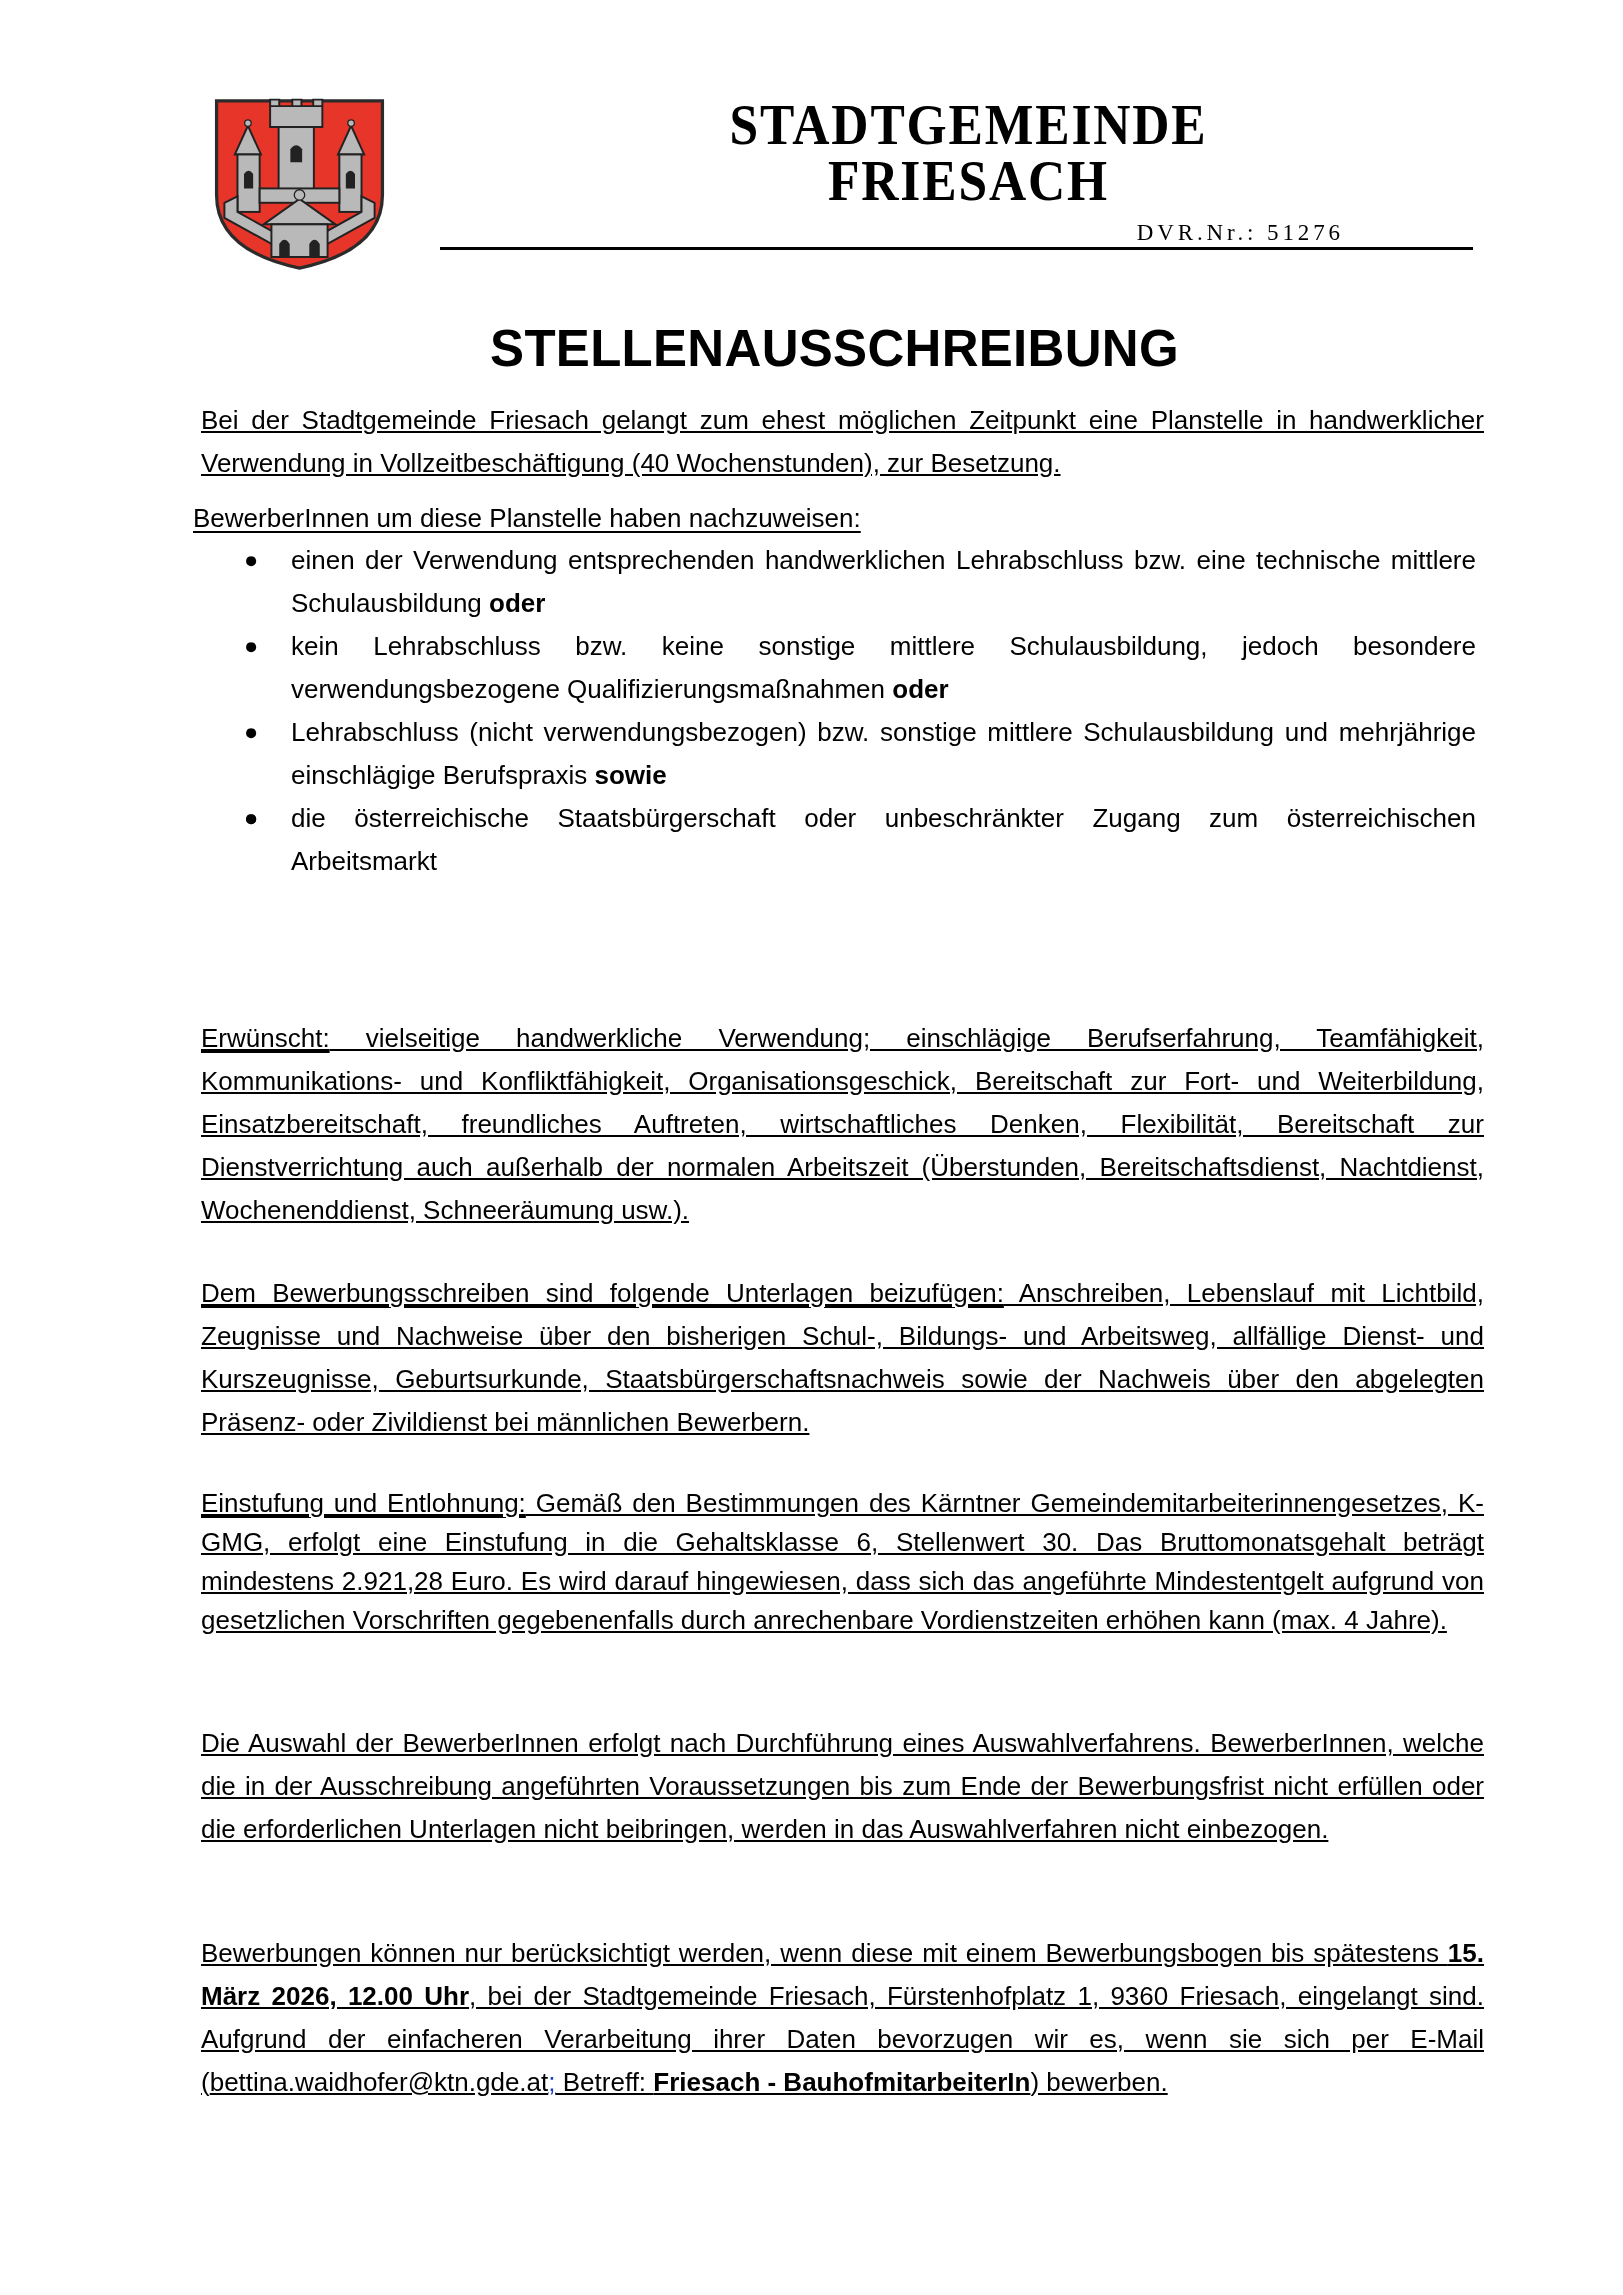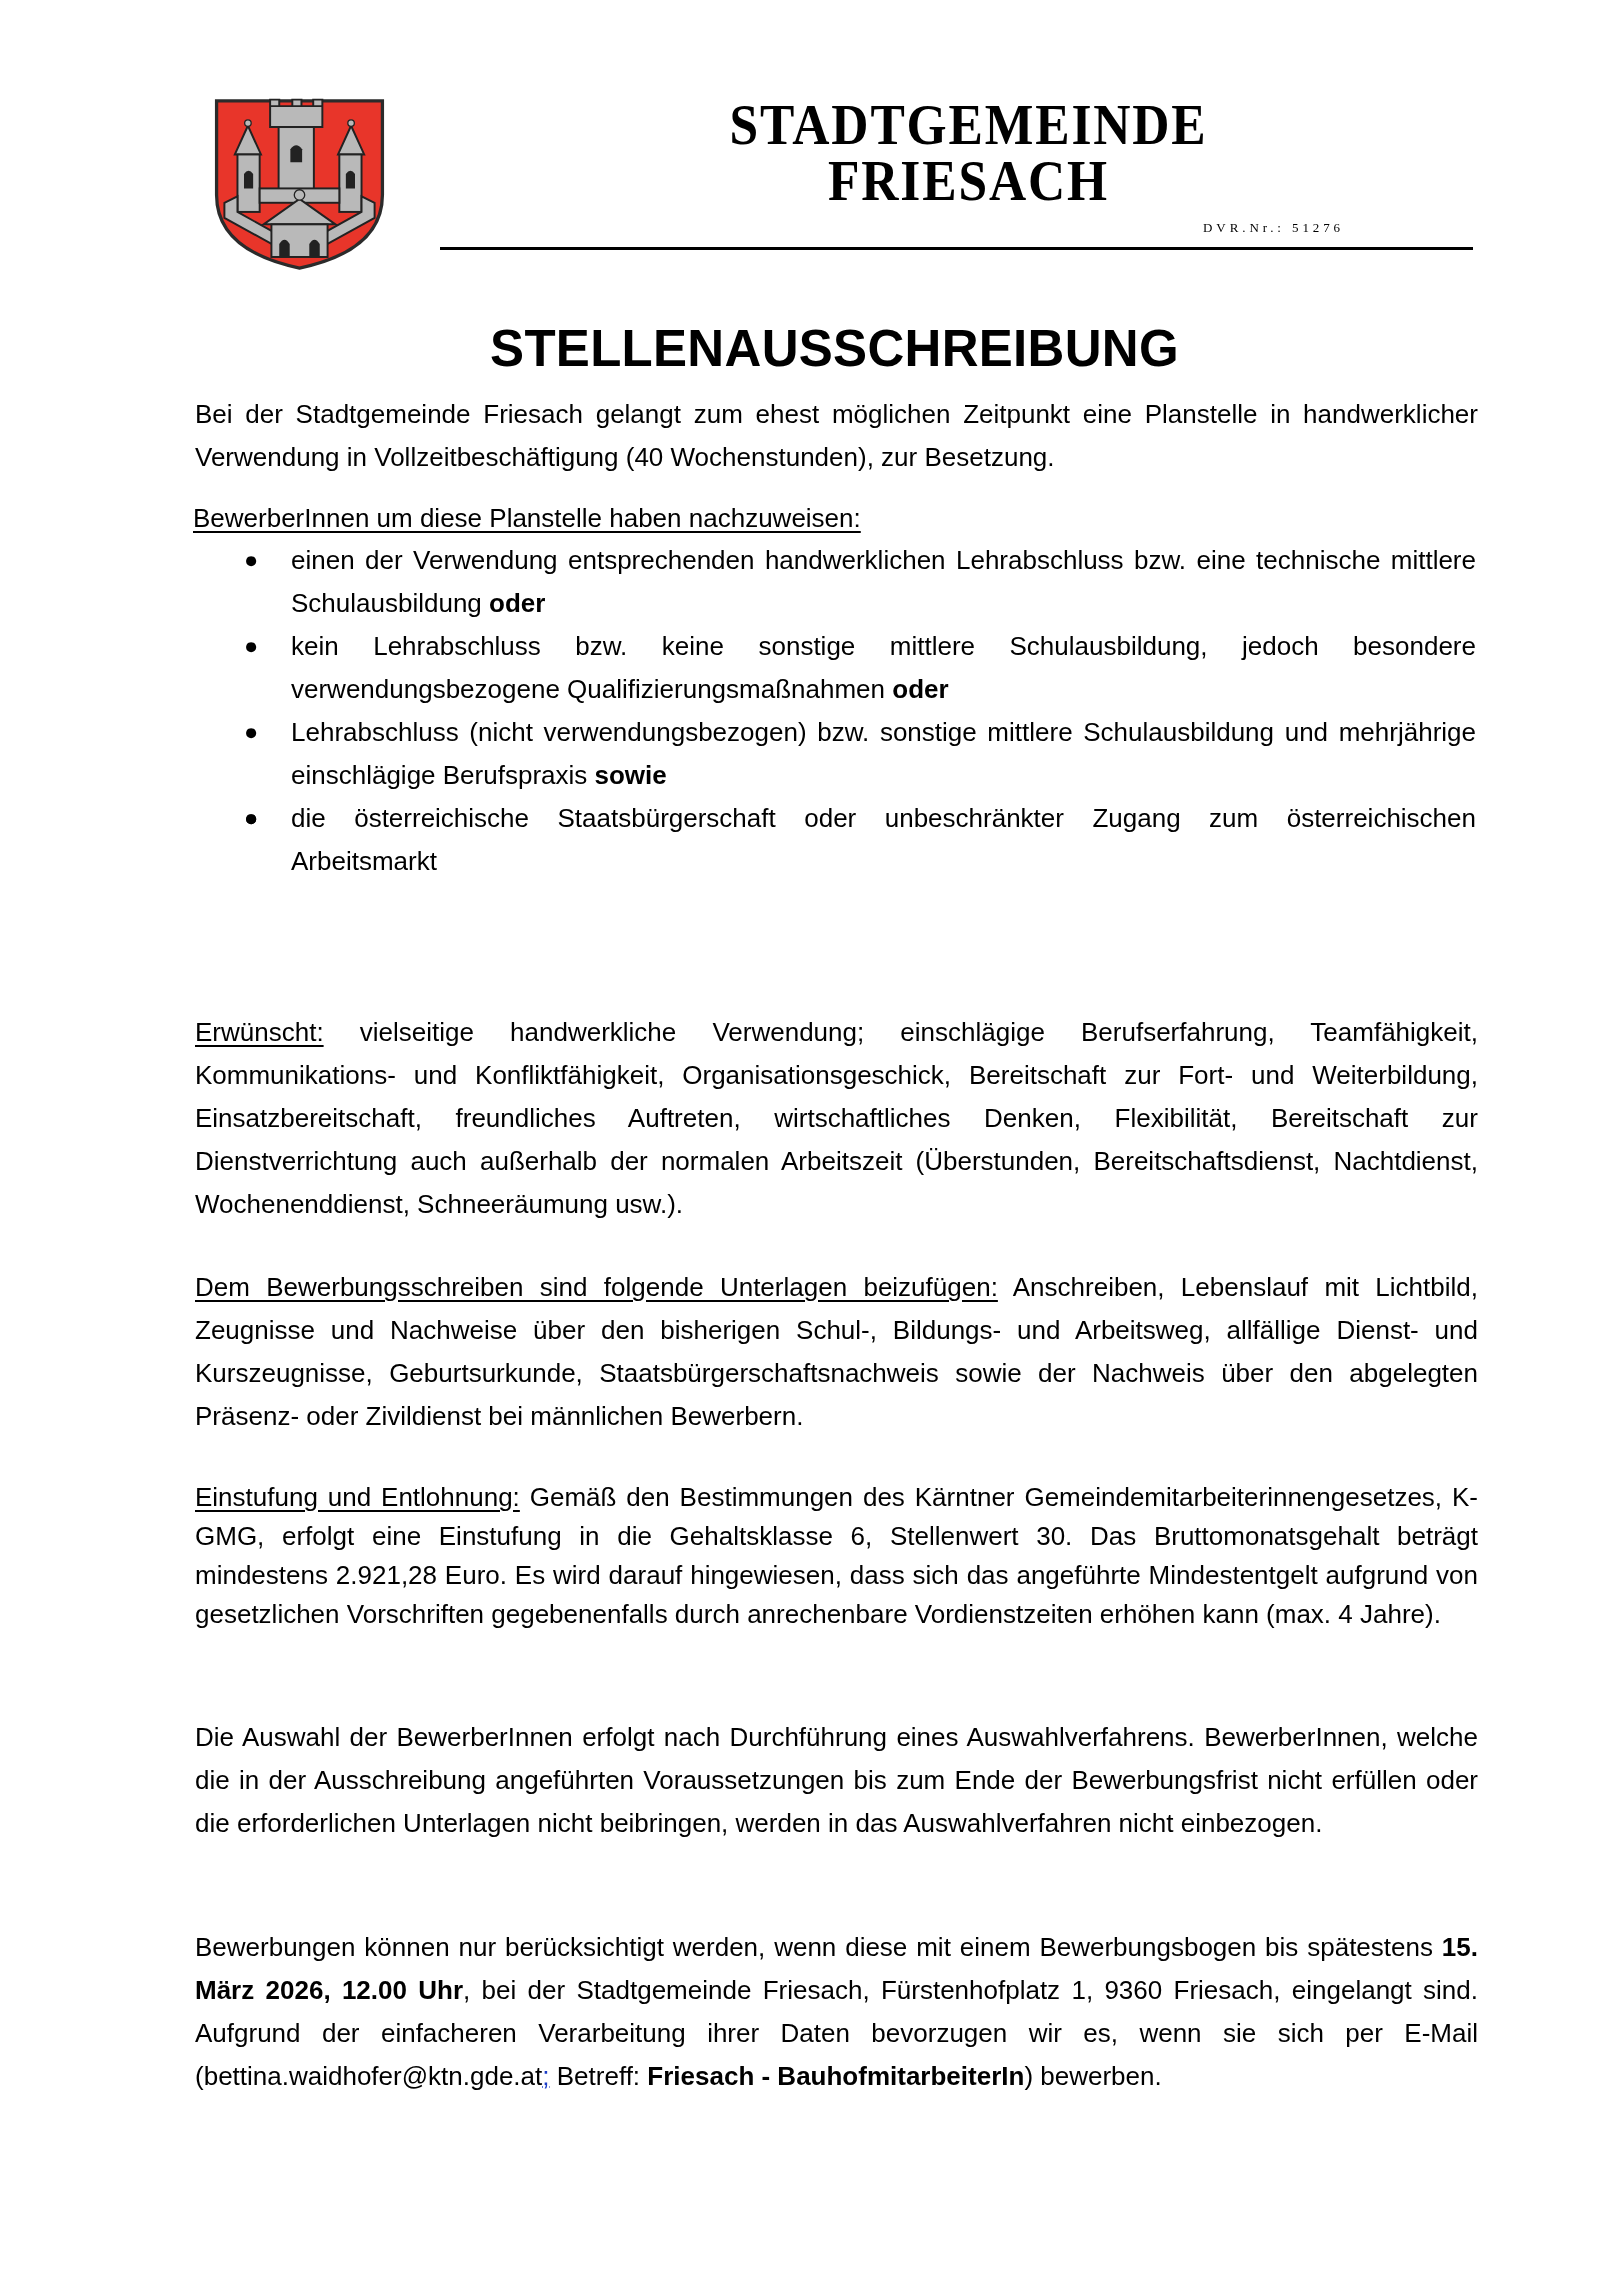--- a/index.html
+++ b/index.html
@@ -9,29 +9,29 @@
     
     .crest { position: absolute; left: 211px; top: 97px; width: 177px; height: 175px; }
     .lh-title { position: absolute; left: 563px; top: 97px; width: 811px; text-align: center;
       font-family: "Liberation Serif", serif; font-weight: bold; font-size: 56px; letter-spacing: 2px;
       transform: scaleX(0.92); transform-origin: center; line-height: 1; }
     .lh-addr { position: absolute; left: 589px; top: 160px; width: 759px; text-align: center;
       font-family: "Liberation Serif", serif; font-size: 27px; letter-spacing: 3.9px; line-height: 1; }
     .lh-web { position: absolute; left: 589px; top: 191px; width: 759px; text-align: center;
       font-family: "Liberation Serif", serif; font-size: 27px; letter-spacing: 3.9px; line-height: 1; }
     .lh-dvr { position: absolute; right: 152px; top: 221px;
-      font-family: "Liberation Serif", serif; font-size: 13px; letter-spacing: 3.9px; line-height: 1; }
+      font-family: "Liberation Serif", serif; font-size: 23px; letter-spacing: 3.9px; line-height: 1; }
     .lh-rule { position: absolute; left: 440px; top: 247px; width: 1033px; height: 2.6px; background: #000; }
 
     
     .content { position: absolute; left: 193px; top: 0; width: 1283px;
       font-family: "Liberation Sans", sans-serif; font-size: 26px; line-height: 43px; }
     .doc-title { position: absolute; left: 0; top: 323px; width: 1283px; text-align: center;
       font-weight: bold; font-size: 51px; line-height: 1; letter-spacing: 0.3px; }
-    p { margin: 2px; text-align: justify; }
+    p { margin: 8px; text-align: justify; text-decoration: underline; }
     .intro { position: absolute; left: 0; top: 391px; width: 1283px; }
     .req-heading { position: absolute; left: 0; top: 497px; }
     .u { text-decoration: underline; text-decoration-thickness: 2px; text-underline-offset: 3.9px; }
     ul.req { position: absolute; left: 0; top: 539px; width: 1283px; margin: 0; padding: 0; list-style: none; }
     ul.req li { position: relative; padding-left: 98px; text-align: justify; margin-bottom: 0; }
     ul.req li .bullet { position: absolute; left: 51px; top: 0; font-size: 23.6px; }
     .wish { position: absolute; left: 0; top: 1009px; width: 1283px; }
     .docs { position: absolute; left: 0; top: 1264px; width: 1283px; }
     .pay { position: absolute; left: 0; top: 1476px; width: 1283px; line-height: 39px; }
     .select { position: absolute; left: 0; top: 1714px; width: 1283px; }

